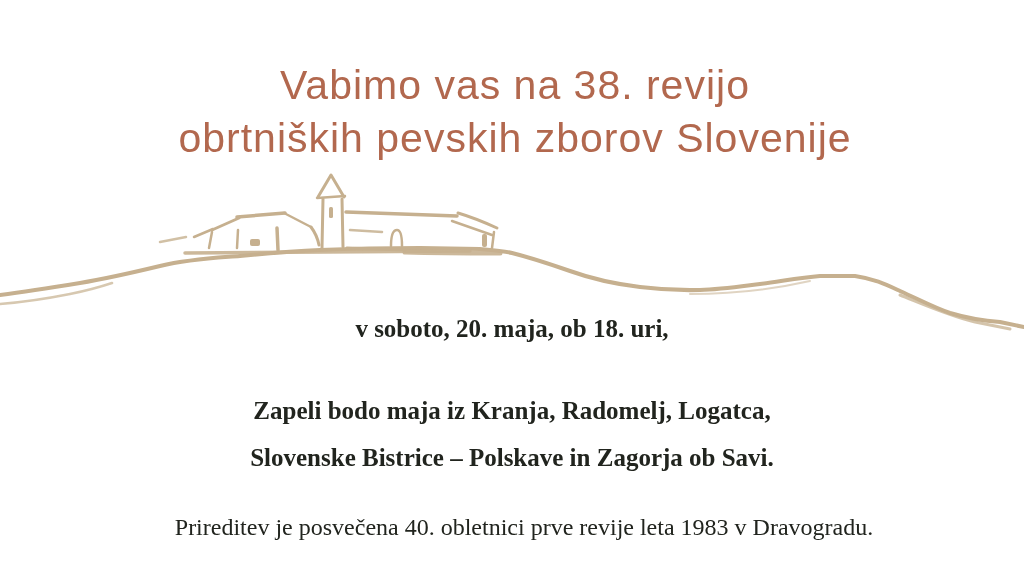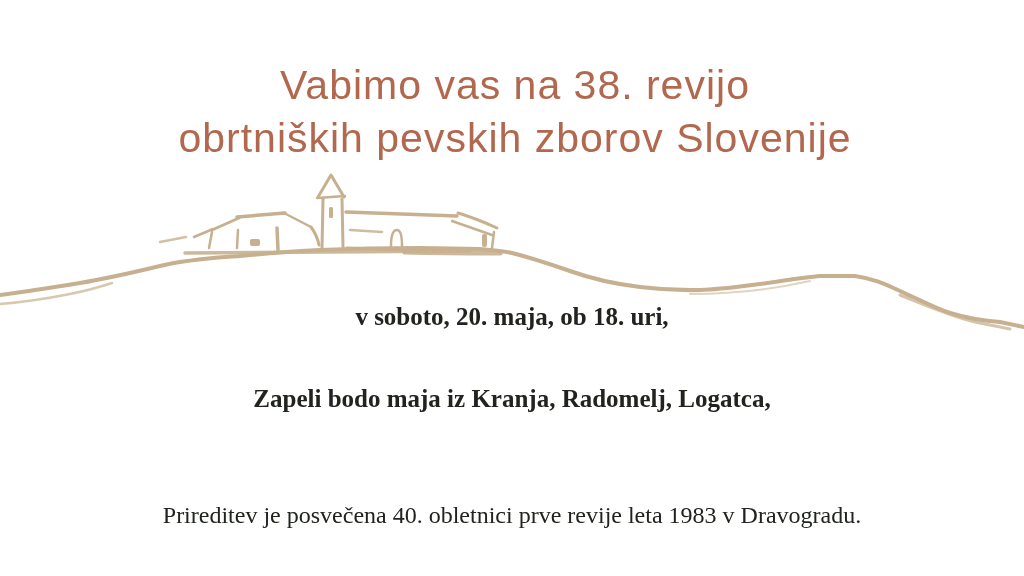--- a/index.html
+++ b/index.html
@@ -55,21 +55,21 @@
   .note {
     position: absolute;
     top: 500px;
     left: 0;
     width: 100%;
     text-align: center;
     font-weight: 400;
     font-size: 24px;
     line-height: 30px;
   }
-  p { margin: 0; }
+  p { margin: 12px; }
 </style>
 </head>
 <body>
 
 <div class="poster">
 
   <h1 class="title">
     <span>Vabimo vas na 38. revijo</span>
     <span>obrtniških pevskih zborov Slovenije</span>
   </h1>
@@ -120,17 +120,18 @@
       <rect x="482" y="71" width="5" height="13" rx="2"></rect>
     </g>
   </svg>
 
   <div class="event">
     <p>v soboto, 20. maja, ob 18. uri,</p>
   </div>
 
   <div class="performers">
     <p>Zapeli bodo maja iz Kranja, Radomelj, Logatca,</p>
+    <p>Slovenske Bistrice – Polskave in Zagorja ob Savi.</p>
   </div>
 
   <p class="note">Prireditev je posvečena 40. obletnici prve revije leta 1983 v Dravogradu.</p>
 
 </div>
 
 </body></html>

